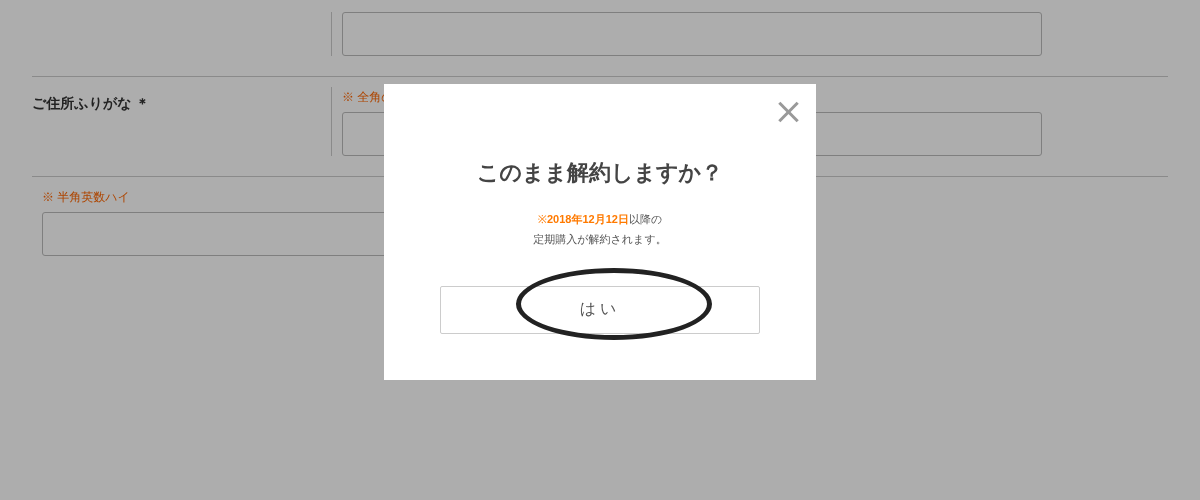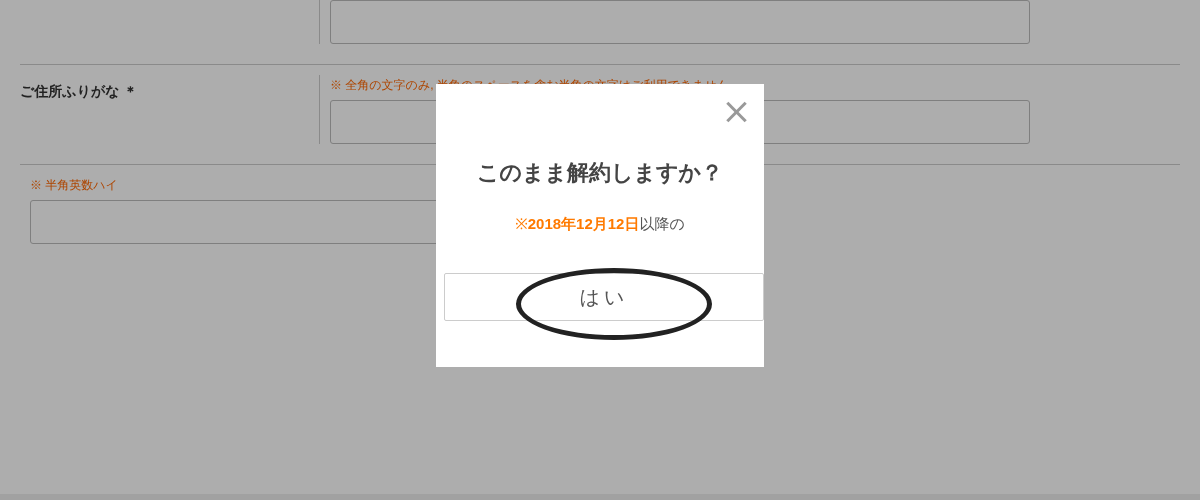--- a/index.html
+++ b/index.html
@@ -8,21 +8,21 @@
   width: 1200px;
   height: 500px;
   overflow: hidden;
   position: relative;
   background: #fff;
 }
 .page {
   width: 1200px;
   height: 407px;
   background: #fff;
-  padding: 0;
+  padding: 12px;
 }
 .form-area {
   padding: 0 20px;
 }
 .form-row {
   display: flex;
   border-top: 1px solid #ccc;
   padding: 10px 0 20px;
 }
 .form-row.no-top-border { border-top: none; padding-top: 0; padding-bottom: 20px; }
@@ -62,21 +62,21 @@
 .overlay {
   position: absolute;
   inset: 0;
   background: rgba(0,0,0,0.32);
   display: flex;
   align-items: flex-start;
   justify-content: center;
 }
 .modal {
   background: #fff;
-  width: 328px;
+  width: 432px;
   margin-top: 84px;
   padding: 28px 8px 32px;
   position: relative;
   text-align: center;
 }
 .close-x {
   position: absolute;
   top: 14px;
   right: 14px;
   width: 28px;
@@ -94,35 +94,35 @@
 }
 .close-x::before { transform: rotate(45deg); }
 .close-x::after  { transform: rotate(-45deg); }
 .modal-title {
   font-size: 22px;
   font-weight: bold;
   color: #444;
   margin: 46px 0 22px;
 }
 .modal-sub {
-  font-size: 15px;
+  font-size: 11px;
   color: #555;
   line-height: 1.8;
   margin-bottom: 36px;
 }
 .modal-sub .mark { color: #ff7a00; }
 .modal-sub .date { color: #ff7a00; font-weight: bold; }
 .btn {
   display: block;
   width: 320px;
   height: 48px;
   margin: 0 auto 14px;
   border: 1px solid #ccc;
   background: #fff;
-  font-size: 20px;
+  font-size: 16px;
   color: #555;
   letter-spacing: 4px;
   cursor: pointer;
   border-radius: 2px;
 }
 .annotation-ellipse {
   position: absolute;
   width: 196px;
   height: 72px;
   border: 5px solid #222;
@@ -164,18 +164,19 @@
     
   </div>
 </div>
 
 <div class="overlay">
   <div class="modal">
     <div class="close-x"></div>
     <div class="modal-title">このまま解約しますか？</div>
     <div class="modal-sub">
       <span class="mark">※</span><span class="date">2018年12月12日</span><span>以降の</span><br>
+      <span>定期購入が解約されます。</span>
     </div>
     <button class="btn">はい</button>
   </div>
 </div>
 
 <div class="annotation-ellipse"></div>
 
 </body></html>

